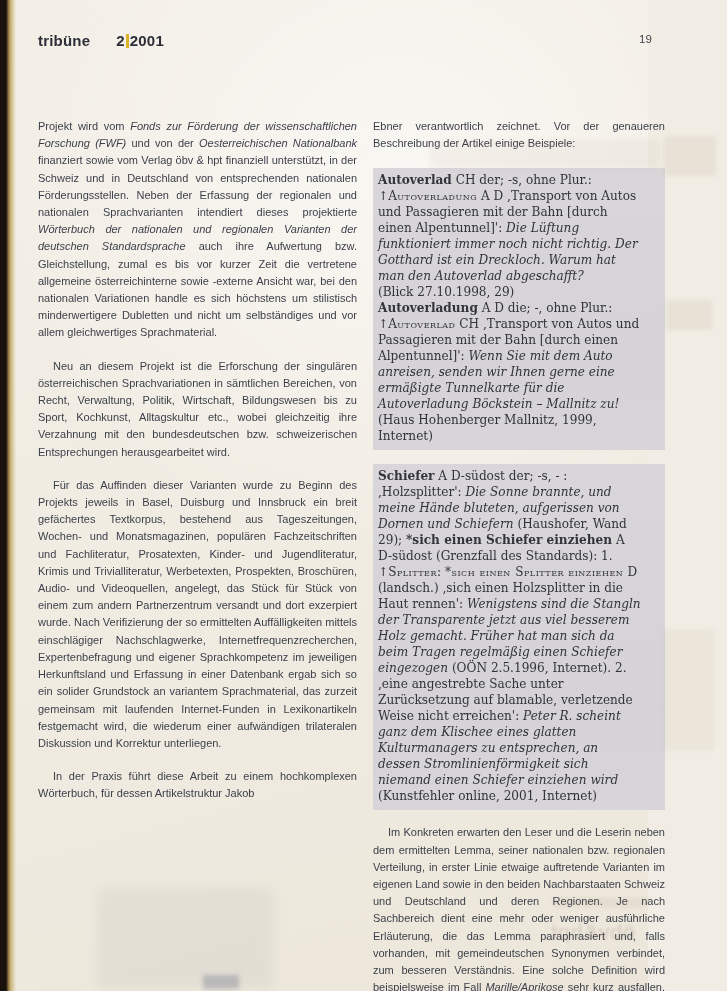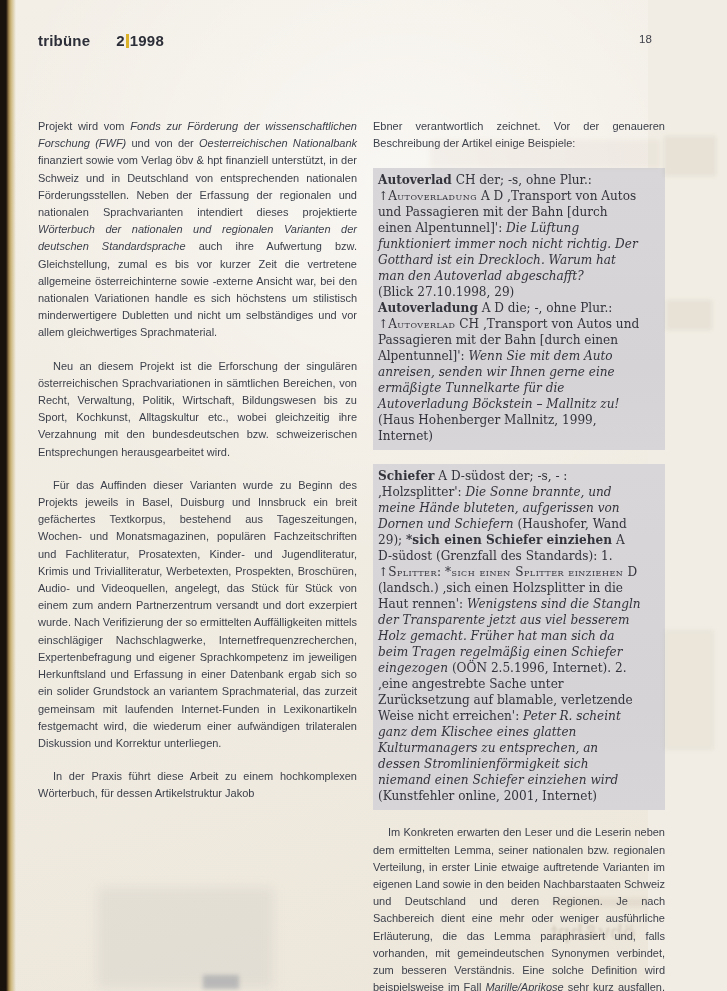--- a/index.html
+++ b/index.html
@@ -99,24 +99,24 @@
 
 <div class="scan">
   <div class="edge"></div>
 
   <header>
     <div class="masthead">
       <span class="journal">tribüne</span>
       <span class="issue">
         <span>2</span>
         <span class="bar"></span>
-        <span>1998</span>
+        <span>2001</span>
       </span>
     </div>
-    <span class="pageno">18</span>
+    <span class="pageno">19</span>
   </header>
 
   <main class="columns">
     <section class="col col-left">
       <p class="body-p"><span>Projekt wird vom </span><span class="seg-i">Fonds zur Förderung der wissenschaftlichen Forschung (FWF)</span><span> und von der </span><span class="seg-i">Oesterreichischen Nationalbank</span><span> finanziert sowie vom Verlag öbv &amp; hpt finanziell unterstützt, in der Schweiz und in Deutschland von entsprechenden nationalen Förderungsstellen. Neben der Erfassung der regionalen und nationalen Sprachvarianten intendiert dieses projektierte </span><span class="seg-i">Wörterbuch der nationalen und regionalen Varianten der deutschen Standardsprache</span><span> auch ihre Aufwertung bzw. Gleichstellung, zumal es bis vor kurzer Zeit die vertretene allgemeine österreichinterne sowie -externe Ansicht war, bei den nationalen Variationen handle es sich höchstens um stilistisch minderwertigere Dubletten und nicht um selbständiges und vor allem gleichwertiges Sprachmaterial.</span></p>
       <p class="body-p indent"><span>Neu an diesem Projekt ist die Erforschung der singulären österreichischen Sprachvariationen in sämtlichen Bereichen, von Recht, Verwaltung, Politik, Wirtschaft, Bildungswesen bis zu Sport, Kochkunst, Alltagskultur etc., wobei gleichzeitig ihre Verzahnung mit den bundesdeutschen bzw. schweizerischen Entsprechungen herausgearbeitet wird.</span></p>
       <p class="body-p indent"><span>Für das Auffinden dieser Varianten wurde zu Beginn des Projekts jeweils in Basel, Duisburg und Innsbruck ein breit gefächertes Textkorpus, bestehend aus Tageszeitungen, Wochen- und Monatsmagazinen, populären Fachzeitschriften und Fachliteratur, Prosatexten, Kinder- und Jugendliteratur, Krimis und Trivialliteratur, Werbetexten, Prospekten, Broschüren, Audio- und Videoquellen, angelegt, das Stück für Stück von einem zum andern Partnerzentrum versandt und dort exzerpiert wurde. Nach Verifizierung der so ermittelten Auffälligkeiten mittels einschlägiger Nachschlagwerke, Internetfrequenzrecherchen, Expertenbefragung und eigener Sprachkompetenz im jeweiligen Herkunftsland und Erfassung in einer Datenbank ergab sich so ein solider Grundstock an variantem Sprachmaterial, das zurzeit gemeinsam mit laufenden Internet-Funden in Lexikonartikeln festgemacht wird, die wiederum einer aufwändigen trilateralen Diskussion und Korrektur unterliegen.</span></p>
       <p class="body-p indent"><span>In der Praxis führt diese Arbeit zu einem hochkomplexen Wörterbuch, für dessen Artikelstruktur Jakob</span></p>
     </section>
 

